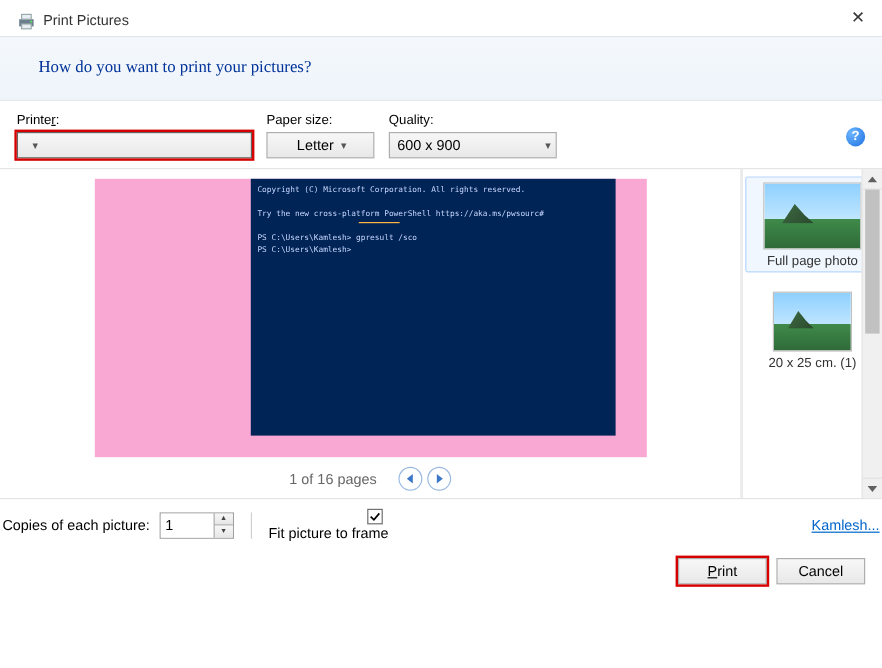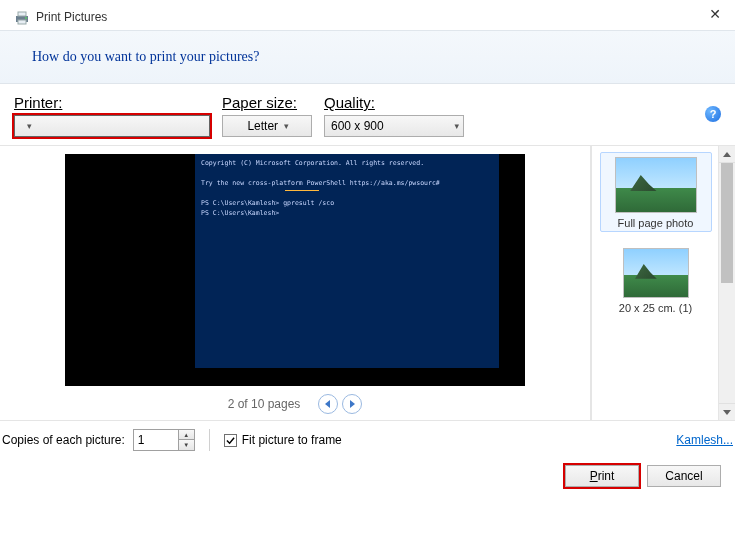--- a/index.html
+++ b/index.html
@@ -9,34 +9,34 @@
 
   .title-row { display: flex; align-items: flex-start; padding: 10px 14px 4px 14px; }
   .title-icon { width: 16px; height: 16px; margin-right: 6px; }
   .title-text { font-size: 12px; color: #333; }
 
   .header-band { background: linear-gradient(#f4f8fc, #eef4fa); border-top: 1px solid #e0e6ec; border-bottom: 1px solid #dfe5eb; padding: 18px 0 18px 32px; }
   .header-text { color: #003399; font-size: 14px; font-family: Liberation Serif, serif; }
 
   .controls-row { display: flex; align-items: flex-end; padding: 10px 14px 8px 14px; position: relative; }
   .ctrl-group { display: flex; flex-direction: column; margin-right: 12px; }
-  .ctrl-label { font-size: 15px; margin-bottom: 4px; text-decoration: underline; }
+  .ctrl-label { font-size: 11px; margin-bottom: 4px; }
   .ctrl-label .ul { text-decoration: underline; }
   .select-box { display: flex; align-items: center; justify-content: space-between; height: 22px; border: 1px solid #adadad; background: linear-gradient(#f7f7f7,#e8e8e8); padding: 0 4px 0 6px; font-size: 12px; }
   .select-box .chev { font-size: 9px; color: #555; margin-left: 6px; }
 
   .printer-group .select-box { width: 196px; border: 1px solid #646464; outline: 2px solid #d60000; outline-offset: 0; }
   .paper-group .select-box { width: 90px; justify-content: center; }
   .quality-group .select-box { width: 140px; }
 
   .help-icon { position: absolute; right: 14px; top: 22px; width: 16px; height: 16px; border-radius: 50%; background: radial-gradient(circle at 30% 30%, #6cb6ff, #1e6fe0); color: #fff; font-size: 11px; font-weight: bold; text-align: center; line-height: 16px; }
 
   .main-area { display: flex; border-top: 1px solid #e5e5e5; border-bottom: 1px solid #e5e5e5; }
   .preview-pane { flex: 1; padding: 8px 8px 6px 8px; display: flex; flex-direction: column; align-items: center; }
-  .preview-frame { width: 460px; height: 232px; background: #000000; display: flex; align-items: flex-start; justify-content: flex-start; padding: 0; }
+  .preview-frame { width: 460px; height: 232px; background: #f9a8d4; display: flex; align-items: flex-start; justify-content: flex-start; padding: 0; }
   .console-img { width: 304px; height: 214px; background: #012456; color: #c8d7ff; font-family: Consolas, monospace; font-size: 6.5px; line-height: 10px; padding: 4px 6px; white-space: pre; position: relative; margin-left: 130px; }
   .console-caret { position: absolute; left: 90px; top: 36px; width: 34px; border-bottom: 1.5px solid #ffb83d; }
   .pager-row { display: flex; align-items: center; gap: 18px; margin-top: 8px; }
   .pager-text { color: #666; font-size: 12px; }
   .nav-btn { width: 20px; height: 20px; border-radius: 50%; border: 1px solid #9ab9e1; background: #fff; display: inline-flex; align-items: center; justify-content: center; }
   .nav-btn svg { width: 8px; height: 8px; }
 
   .layouts-pane { width: 128px; border-left: 1px solid #e5e5e5; display: flex; flex-direction: column; align-items: center; padding: 4px 0; position: relative; }
   .layout-item { width: 112px; display: flex; flex-direction: column; align-items: center; margin: 2px 0 10px 0; padding: 4px 0 2px 0; }
   .layout-item.selected { background: #f0f7ff; border: 1px solid #b7d6ff; border-radius: 2px; }
@@ -48,21 +48,21 @@
   .portrait-half { flex: 1; background: linear-gradient(to right, #bfe6ff 0%, #8fd0ff 70%, #3f8a4a 70%, #2f6a38 100%); position: relative; }
   .portrait-half + .portrait-half { border-left: 2px solid #fff; }
   .layout-label { font-size: 11px; color: #333; margin-top: 4px; text-align: center; }
 
   .scrolltrack { position: absolute; right: 0; top: 0; bottom: 0; width: 17px; border-left: 1px solid #e5e5e5; background: #f0f0f0; display:flex; flex-direction:column; }
   .scroll-btn { height: 17px; background: #f0f0f0; display:flex; align-items:center; justify-content:center; border-bottom:1px solid #e1e1e1; }
   .scroll-btn:last-child { border-top:1px solid #e1e1e1; border-bottom:none; }
   .scroll-thumb { margin: 0 2px; background: #c1c1c1; flex: 0 0 120px; }
   .scroll-spacer { flex:1; }
 
-  .layouts-outer { width: 145px; display:flex; border-left:1px solid #e5e5e5; position:relative; }
+  .layouts-outer { width: 118px; display:flex; border-left:1px solid #e5e5e5; position:relative; }
 
   .bottom-row1 { display: flex; align-items: center; padding: 8px 2px; }
   .copies-label { margin-right: 8px; }
   .spinner { display: flex; align-items: center; border: 1px solid #a0a0a0; height: 22px; }
   .spinner input { width: 44px; height: 20px; border: none; padding: 0 4px; font-size: 12px; outline: none; }
   .spinner-btns { display: flex; flex-direction: column; border-left: 1px solid #a0a0a0; }
   .spinner-btns div { width: 15px; height: 10px; background: linear-gradient(#f7f7f7,#e6e6e6); font-size: 6px; display:flex; align-items:center; justify-content:center; color:#444; }
   .spinner-btns div:first-child { border-bottom: 1px solid #a0a0a0; }
   .vdiv { width: 1px; height: 22px; background: #d0d0d0; margin: 0 14px; }
   .checkbox { width: 13px; height: 13px; border: 1px solid #707070; display:inline-flex; align-items:center; justify-content:center; margin-right:5px; vertical-align:-2px; background:#fff; }
@@ -123,21 +123,21 @@
       <div class="console-img">Copyright (C) Microsoft Corporation. All rights reserved.
 
 Try the new cross-platform PowerShell https://aka.ms/pwsourc#
 
 PS C:\Users\Kamlesh&gt; gpresult /sco
 PS C:\Users\Kamlesh&gt;
         <div class="console-caret"></div>
       </div>
     </div>
     <div class="pager-row">
-      <span class="pager-text">2 of 10 pages</span>
+      <span class="pager-text">1 of 16 pages</span>
       <span style="display:inline-flex; gap:4px;">
         <span class="nav-btn">
           <svg viewBox="0 0 8 8">
               <polygon points="6,0 6,8 1,4" fill="#3d77c8"></polygon>
             </svg>
         </span>
         <span class="nav-btn">
           <svg viewBox="0 0 8 8">
               <polygon points="2,0 2,8 7,4" fill="#3d77c8"></polygon>
             </svg>
@@ -185,21 +185,21 @@
 <div class="bottom-row1">
   <span class="copies-label"><span class="ul">C</span>opies of each picture:</span>
   <div class="spinner">
     <input type="text" value="1" style="">
     <div class="spinner-btns">
       <div>▲</div>
       <div>▼</div>
     </div>
   </div>
   <div class="vdiv"></div>
-  <label style="display:inline-flex; align-items:center;">
+  <label style="display:inline-flex; align-items:flex-end;flex-direction:column;">
     <span class="checkbox">
       <svg viewBox="0 0 10 10">
           <polyline points="1,5 4,8 9,2" fill="none" stroke="#000" stroke-width="1.6"></polyline>
         </svg>
     </span>
     <span><span class="ul">F</span>it picture to frame</span>
   </label>
   <a class="options-link">Kamlesh...</a>
 </div>
 

